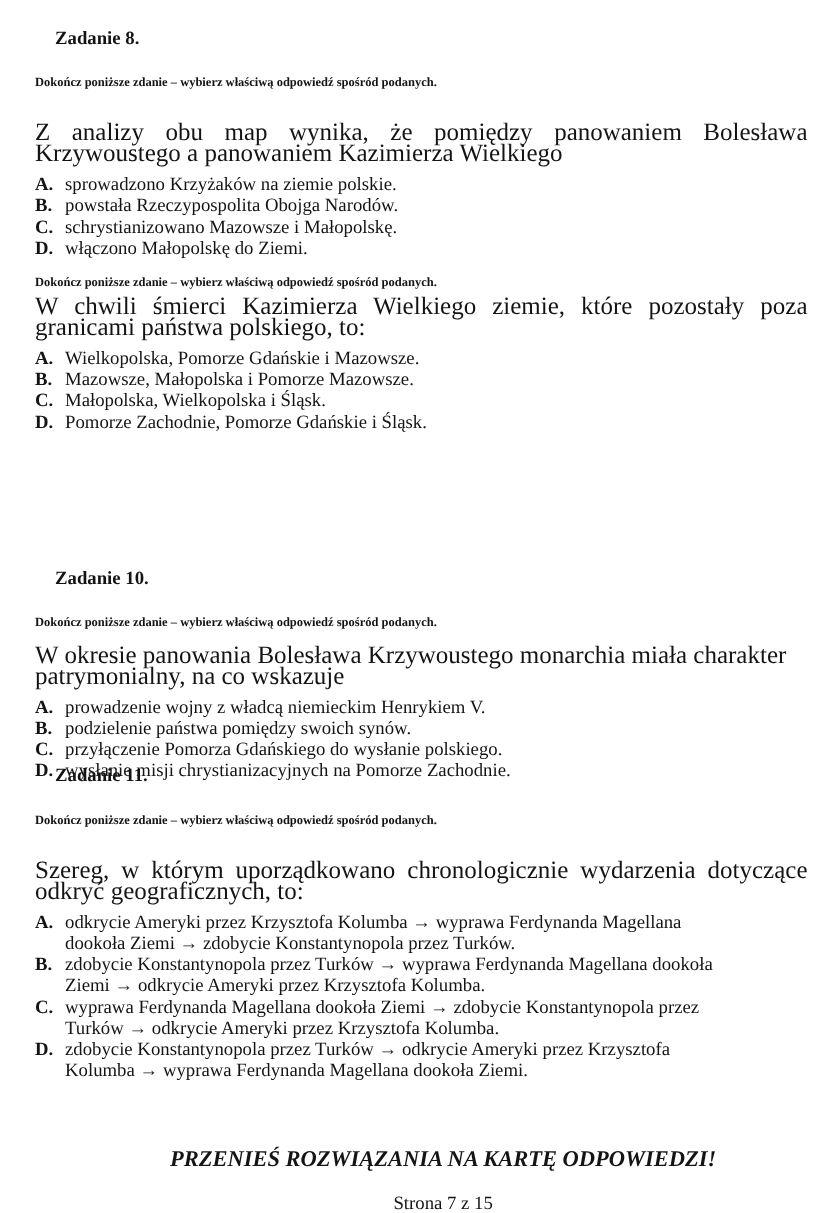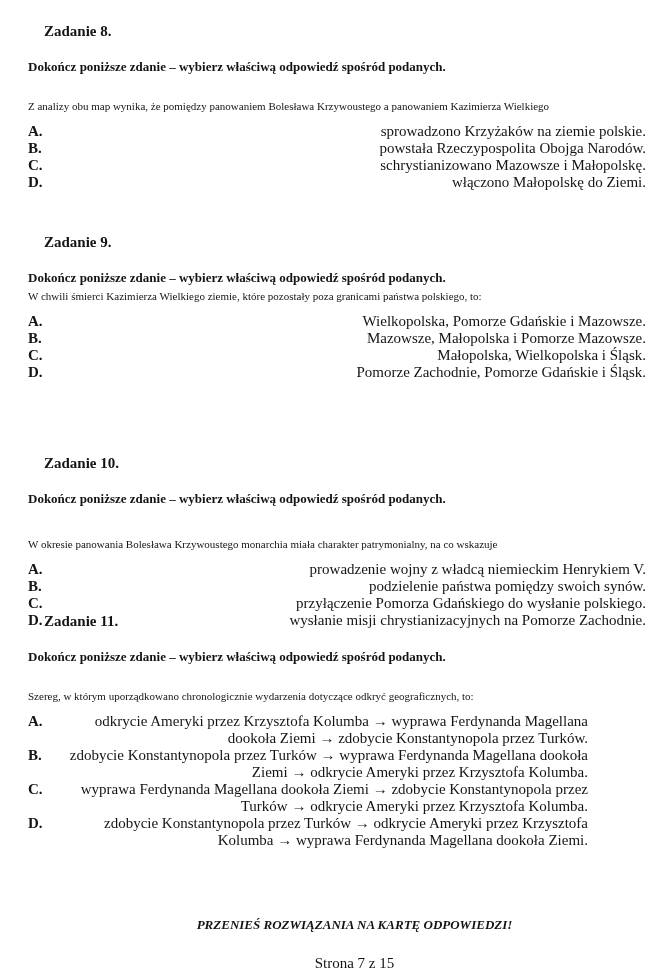--- a/index.html
+++ b/index.html
@@ -1,35 +1,35 @@
 <!DOCTYPE html>
 <html><head>
 <meta charset="utf-8">
 <style>
   html, body { margin:0; padding:0; background:#ffffff; }
   body { width:665px; height:970px; position:relative; overflow:hidden;
          font-family:"Liberation Serif", "DejaVu Serif", serif; color:#141414; font-size:15px; }
   .task { position:absolute; left:28px; width:618px; }
   .task-title { font-weight:bold; font-size:15px; line-height:19px; margin:16px; }
-  .task-cmd { font-weight:bold; font-size:13px; line-height:19px; margin:0; }
-  .stem { margin:0; line-height:17px; text-align:justify; font-size:11px; }
+  .task-cmd { font-weight:bold; font-size:10px; line-height:19px; margin:0; }
+  .stem { margin:0; line-height:17px; text-align:justify; font-size:20px; }
   .options { margin:0; padding:0; list-style:none; }
   .opt { display:flex; line-height:17px; font-size:15px; }
   .opt-letter { font-weight:bold; width:24px; flex:none; }
-  .opt-text { flex:1;text-align:right; }
+  .opt-text { flex:1; }
   #t8 { top:6px; } #t8 .stem { margin-top:22px; }
   #t8 .options { margin-top:8px; }
   #t9 { top:217px; } #t9 .stem { margin-top:1px; }
   #t9 .options { margin-top:8px; }
-  #t10 { top:438px; } #t10 .stem { margin-top:28px; }
+  #t10 { top:438px; } #t10 .stem { margin-top:8px; }
   #t10 .options { margin-top:8px; }
   #t11 { top:596px; } #t11 .stem { margin-top:22px; }
   #t11 .options { margin-top:8px; }
   .footer-note { position:absolute; top:917px; left:0; width:665px; text-align:center;
-                 font-weight:bold; font-style:italic; font-size:13px; }
+                 font-weight:bold; font-style:italic; font-size:18px; }
   .footer-note span { position:relative; left:22px; }
   .page-num { position:absolute; top:955px; left:0; width:665px; text-align:center; font-size:15px; }
   .page-num span { position:relative; left:22px; }
 </style>
 </head>
 <body>
 
 <section class="task" id="t8">
   <p class="task-title">Zadanie 8.</p>
   <p class="task-cmd">Dokończ poniższe zdanie – wybierz właściwą odpowiedź spośród podanych.</p>
@@ -48,21 +48,20 @@
         <span class="opt-text">schrystianizowano Mazowsze i Małopolskę.</span>
       </li>
     <li class="opt">
         <span class="opt-letter">D.</span>
         <span class="opt-text">włączono Małopolskę do Ziemi.</span>
       </li>
   </ul>
 </section>
 
 <section class="task" id="t9">
-  <p class="task-title">Zadanie 9.</p>
   <p class="task-cmd">Dokończ poniższe zdanie – wybierz właściwą odpowiedź spośród podanych.</p>
   <p class="stem">W chwili śmierci Kazimierza Wielkiego ziemie, które pozostały poza granicami państwa polskiego, to:</p>
   <ul class="options">
     <li class="opt">
         <span class="opt-letter">A.</span>
         <span class="opt-text">Wielkopolska, Pomorze Gdańskie i Mazowsze.</span>
       </li>
     <li class="opt">
         <span class="opt-letter">B.</span>
         <span class="opt-text">Mazowsze, Małopolska i Pomorze Mazowsze.</span>

